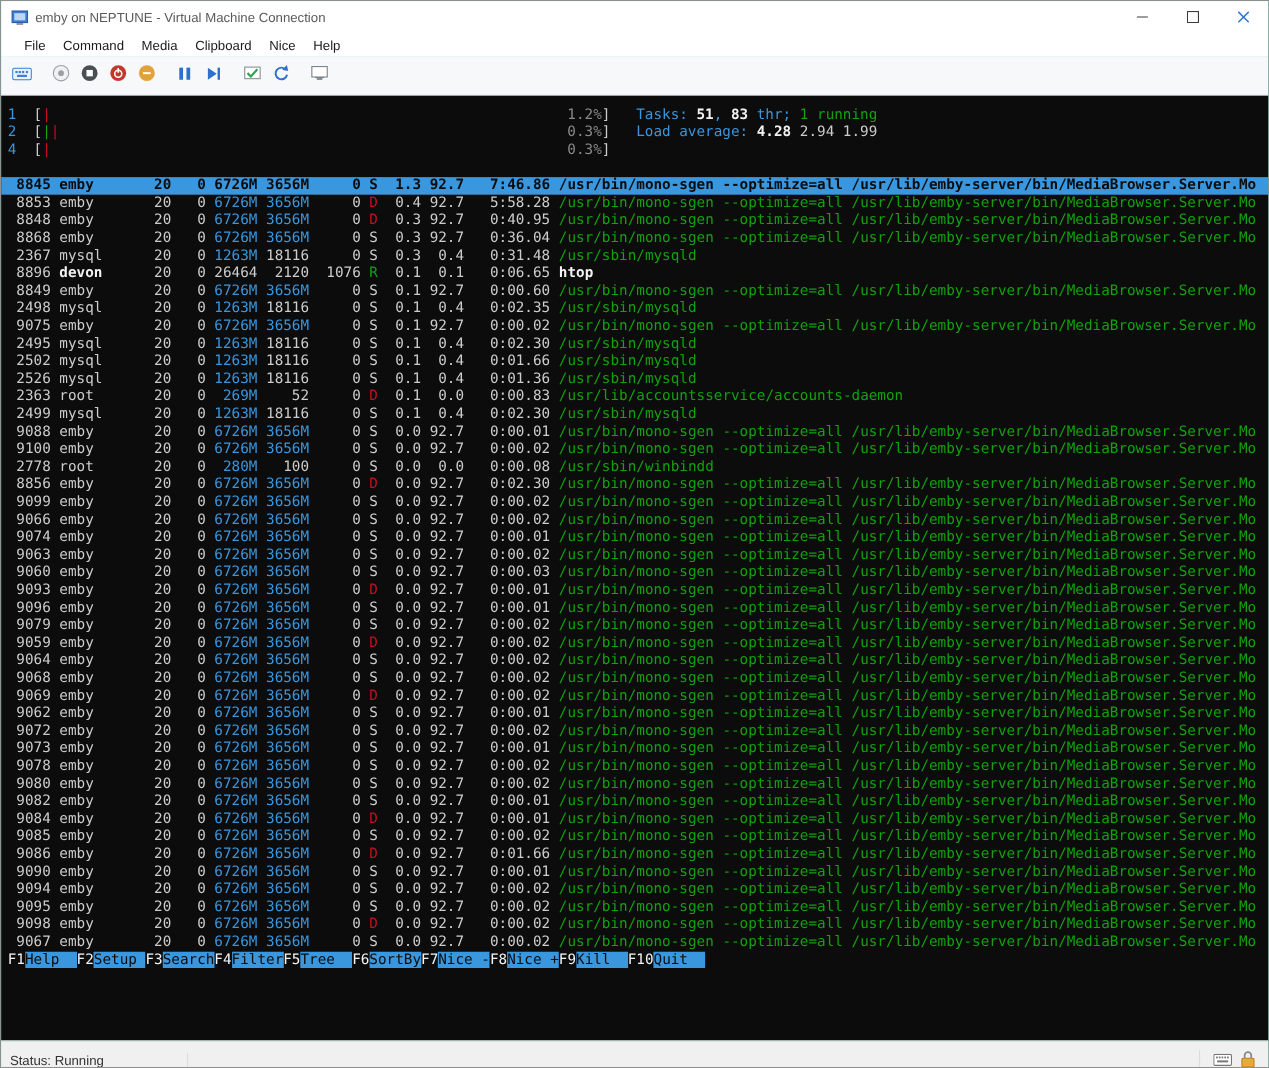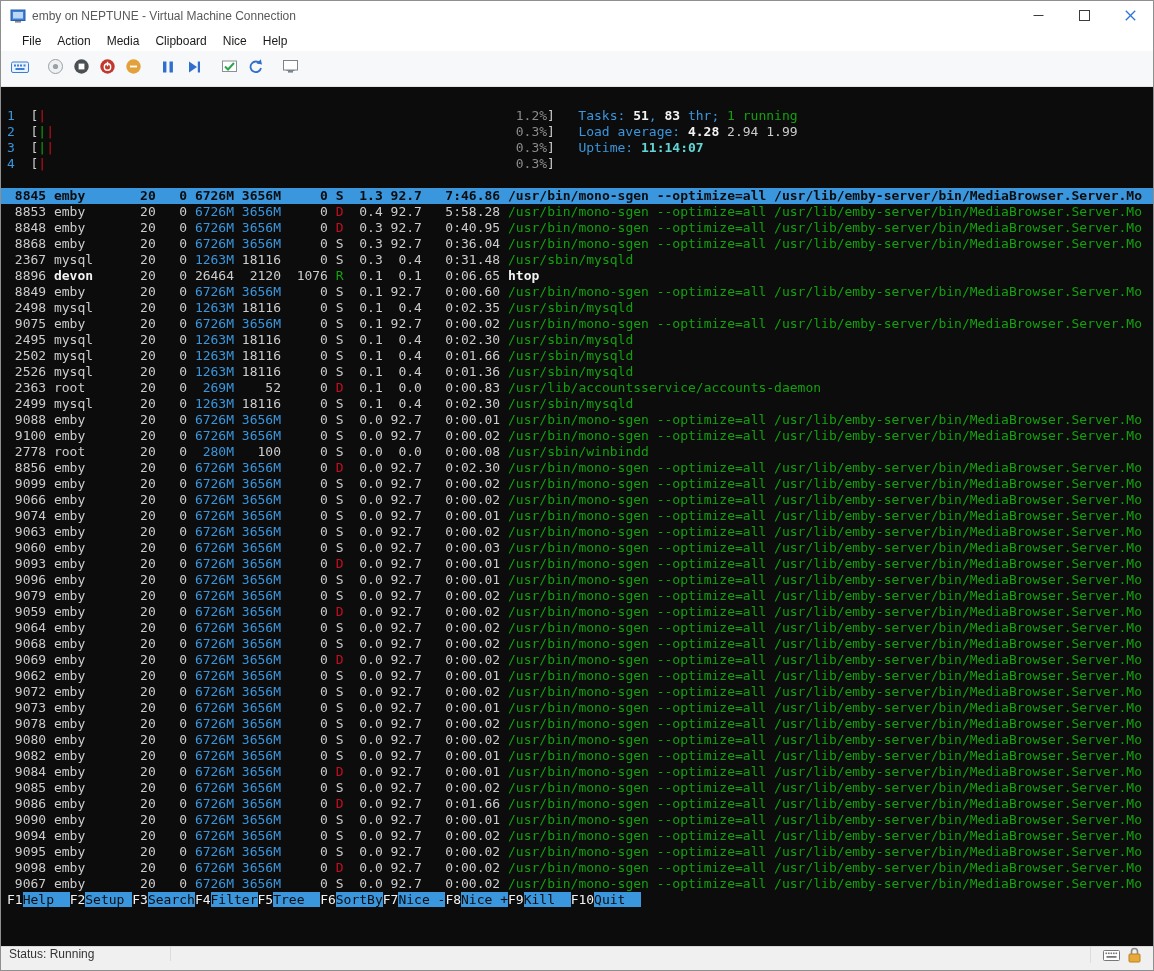--- a/index.html
+++ b/index.html
@@ -16,37 +16,37 @@
   
   .menubar{flex:0 0 21px;display:flex;align-items:center;background:#fff;font-size:12px;color:#1a1a1a;padding-left:13px}
   .menu-item{padding:3px 8px}
 
   
   .toolbar{flex:0 0 36px;background:#f7f8f9;border-bottom:1px solid #e3e5e8;display:flex;align-items:center;padding:0 4px 4px 6px}
   .tbtn{width:26px;height:26px;display:flex;align-items:center;justify-content:center}
   .group-gap{margin-left:9px}
 
   
-  .terminal{flex:0 0 859px;background:#0c0c0c;padding-top:21px;font-family:"DejaVu Sans Mono",monospace;font-size:13px;line-height:16px;overflow:hidden}
+  .terminal{flex:0 0 859px;background:#0c0c0c;padding-top:10px;font-family:"DejaVu Sans Mono",monospace;font-size:13px;line-height:16px;overflow:hidden}
   .tline{height:16px;white-space:pre;overflow:hidden;padding-left:6px;color:#cccccc}
   .c-txt{color:#cccccc}
   .c-bright{color:#f2f2f2;font-weight:bold}
   .c-cyan{color:#3a96dd}
   .c-bcyan{color:#61d6d6;font-weight:bold}
   .c-green{color:#13a10e}
   .c-red{color:#c50f1f}
   .c-dim{color:#8a8a8a}
   .hdr{background:#13a10e;color:#0c0c0c}
   .sel{background:#3a96dd}
   .sel span{color:#0c0c0c !important;font-weight:bold}
   .fk-key{color:#f2f2f2}
   .fk-label{background:#3a96dd;color:#0c0c0c}
 
   
-  .statusbar{flex:0 0 25px;background:#f0f0f0;border-top:1px solid #d9d9d9;display:flex;align-items:flex-start;font-size:12px;color:#333}
+  .statusbar{flex:0 0 25px;background:#f0f0f0;border-top:1px solid #d9d9d9;display:flex;align-items:flex-end;font-size:12px;color:#333}
   .sb-cell{padding:0 8px;display:flex;align-items:center;border-right:1px solid #dcdcdc;min-width:170px}
   .sb-fill{flex:1}
   .sb-right{display:flex;align-items:center;gap:8px;padding:0 12px;border-left:1px solid #dcdcdc}
 </style>
 </head>
 <body>
 
 <div class="window">
 
   <div class="titlebar">
@@ -73,21 +73,21 @@
         <svg width="11" height="11" viewBox="0 0 11 11">
             <line x1="0.8" y1="0.8" x2="10.2" y2="10.2" stroke="#2e74d9" stroke-width="1.3"></line>
             <line x1="10.2" y1="0.8" x2="0.8" y2="10.2" stroke="#2e74d9" stroke-width="1.3"></line>
           </svg>
       </div>
     </div>
   </div>
 
   <div class="menubar" id="menubar">
       <span class="menu-item">File</span>
-      <span class="menu-item">Action</span>
+      <span class="menu-item">Command</span>
       <span class="menu-item">Media</span>
       <span class="menu-item">Clipboard</span>
       <span class="menu-item">Nice</span>
       <span class="menu-item">Help</span>
     </div>
 
   <div class="toolbar">
     <div class="tbtn">
       <svg width="18" height="18" viewBox="0 0 18 18">
         <rect x="0.5" y="4" width="17" height="10.5" rx="1.5" fill="#eaf2fc" stroke="#3b7dd8"></rect>
@@ -154,21 +154,20 @@
         <rect x="1.5" y="2.5" width="14" height="9.5" fill="#ffffff" stroke="#7d838a"></rect>
           <rect x="6" y="13" width="5" height="1.6" fill="#7d838a"></rect>
           <rect x="4.5" y="12" width="8" height="1" fill="#7d838a"></rect>
       </svg>
     </div>
   </div>
 
   <div class="terminal" id="terminal">
       <div class="tline"><span class="c-cyan">1  </span><span class="c-txt">[</span><span class="c-red">|</span><span class="c-dim">                                                            1.2%</span><span class="c-txt">]</span><span>   </span><span class="c-cyan">Tasks: </span><span class="c-bright">51</span><span class="c-cyan">, </span><span class="c-bright">83</span><span class="c-cyan"> thr; </span><span class="c-green">1 running</span></div>
       <div class="tline"><span class="c-cyan">2  </span><span class="c-txt">[</span><span class="c-green">|</span><span class="c-red">|</span><span class="c-dim">                                                           0.3%</span><span class="c-txt">]</span><span>   </span><span class="c-cyan">Load average: </span><span class="c-bright">4.28 </span><span class="c-txt">2.94 </span><span class="c-txt">1.99</span></div>
-      <div class="tline"><span class="c-cyan">3  </span><span class="c-txt">[</span><span class="c-green">|</span><span class="c-red">|</span><span class="c-dim">                                                           0.3%</span><span class="c-txt">]</span><span>   </span><span class="c-cyan">Uptime: </span><span class="c-bcyan">11:14:07</span></div>
       <div class="tline"><span class="c-cyan">4  </span><span class="c-txt">[</span><span class="c-red">|</span><span class="c-dim">                                                            0.3%</span><span class="c-txt">]</span></div>
       <div class="tline"></div>
       <div class="tline sel"><span class="c-txt"> 8845</span><span class="c-txt"> </span><span class="c-txt">emby     </span><span class="c-txt"> </span><span class="c-txt"> 20</span><span class="c-txt"> </span><span class="c-txt">  0</span><span class="c-txt"> </span><span class="c-cyan">6726M</span><span class="c-txt"> </span><span class="c-cyan">3656M</span><span class="c-txt"> </span><span class="c-txt">    0</span><span class="c-txt"> </span><span class="c-txt">S</span><span class="c-txt"> </span><span class="c-txt"> 1.3</span><span class="c-txt"> </span><span class="c-txt">92.7</span><span class="c-txt"> </span><span class="c-txt">  7:46.86</span><span class="c-txt"> </span><span class="c-green">/usr/bin/mono-sgen --optimize=all /usr/lib/emby-server/bin/MediaBrowser.Server.Mo</span></div>
       <div class="tline"><span class="c-txt"> 8853</span><span class="c-txt"> </span><span class="c-txt">emby     </span><span class="c-txt"> </span><span class="c-txt"> 20</span><span class="c-txt"> </span><span class="c-txt">  0</span><span class="c-txt"> </span><span class="c-cyan">6726M</span><span class="c-txt"> </span><span class="c-cyan">3656M</span><span class="c-txt"> </span><span class="c-txt">    0</span><span class="c-txt"> </span><span class="c-red">D</span><span class="c-txt"> </span><span class="c-txt"> 0.4</span><span class="c-txt"> </span><span class="c-txt">92.7</span><span class="c-txt"> </span><span class="c-txt">  5:58.28</span><span class="c-txt"> </span><span class="c-green">/usr/bin/mono-sgen --optimize=all /usr/lib/emby-server/bin/MediaBrowser.Server.Mo</span></div>
       <div class="tline"><span class="c-txt"> 8848</span><span class="c-txt"> </span><span class="c-txt">emby     </span><span class="c-txt"> </span><span class="c-txt"> 20</span><span class="c-txt"> </span><span class="c-txt">  0</span><span class="c-txt"> </span><span class="c-cyan">6726M</span><span class="c-txt"> </span><span class="c-cyan">3656M</span><span class="c-txt"> </span><span class="c-txt">    0</span><span class="c-txt"> </span><span class="c-red">D</span><span class="c-txt"> </span><span class="c-txt"> 0.3</span><span class="c-txt"> </span><span class="c-txt">92.7</span><span class="c-txt"> </span><span class="c-txt">  0:40.95</span><span class="c-txt"> </span><span class="c-green">/usr/bin/mono-sgen --optimize=all /usr/lib/emby-server/bin/MediaBrowser.Server.Mo</span></div>
       <div class="tline"><span class="c-txt"> 8868</span><span class="c-txt"> </span><span class="c-txt">emby     </span><span class="c-txt"> </span><span class="c-txt"> 20</span><span class="c-txt"> </span><span class="c-txt">  0</span><span class="c-txt"> </span><span class="c-cyan">6726M</span><span class="c-txt"> </span><span class="c-cyan">3656M</span><span class="c-txt"> </span><span class="c-txt">    0</span><span class="c-txt"> </span><span class="c-txt">S</span><span class="c-txt"> </span><span class="c-txt"> 0.3</span><span class="c-txt"> </span><span class="c-txt">92.7</span><span class="c-txt"> </span><span class="c-txt">  0:36.04</span><span class="c-txt"> </span><span class="c-green">/usr/bin/mono-sgen --optimize=all /usr/lib/emby-server/bin/MediaBrowser.Server.Mo</span></div>
       <div class="tline"><span class="c-txt"> 2367</span><span class="c-txt"> </span><span class="c-txt">mysql    </span><span class="c-txt"> </span><span class="c-txt"> 20</span><span class="c-txt"> </span><span class="c-txt">  0</span><span class="c-txt"> </span><span class="c-cyan">1263M</span><span class="c-txt"> </span><span class="c-txt">18116</span><span class="c-txt"> </span><span class="c-txt">    0</span><span class="c-txt"> </span><span class="c-txt">S</span><span class="c-txt"> </span><span class="c-txt"> 0.3</span><span class="c-txt"> </span><span class="c-txt"> 0.4</span><span class="c-txt"> </span><span class="c-txt">  0:31.48</span><span class="c-txt"> </span><span class="c-green">/usr/sbin/mysqld</span></div>
       <div class="tline"><span class="c-txt"> 8896</span><span class="c-txt"> </span><span class="c-bright">devon    </span><span class="c-txt"> </span><span class="c-txt"> 20</span><span class="c-txt"> </span><span class="c-txt">  0</span><span class="c-txt"> </span><span class="c-txt">26464</span><span class="c-txt"> </span><span class="c-txt"> 2120</span><span class="c-txt"> </span><span class="c-txt"> 1076</span><span class="c-txt"> </span><span class="c-green">R</span><span class="c-txt"> </span><span class="c-txt"> 0.1</span><span class="c-txt"> </span><span class="c-txt"> 0.1</span><span class="c-txt"> </span><span class="c-txt">  0:06.65</span><span class="c-txt"> </span><span class="c-bright">htop</span></div>
       <div class="tline"><span class="c-txt"> 8849</span><span class="c-txt"> </span><span class="c-txt">emby     </span><span class="c-txt"> </span><span class="c-txt"> 20</span><span class="c-txt"> </span><span class="c-txt">  0</span><span class="c-txt"> </span><span class="c-cyan">6726M</span><span class="c-txt"> </span><span class="c-cyan">3656M</span><span class="c-txt"> </span><span class="c-txt">    0</span><span class="c-txt"> </span><span class="c-txt">S</span><span class="c-txt"> </span><span class="c-txt"> 0.1</span><span class="c-txt"> </span><span class="c-txt">92.7</span><span class="c-txt"> </span><span class="c-txt">  0:00.60</span><span class="c-txt"> </span><span class="c-green">/usr/bin/mono-sgen --optimize=all /usr/lib/emby-server/bin/MediaBrowser.Server.Mo</span></div>
       <div class="tline"><span class="c-txt"> 2498</span><span class="c-txt"> </span><span class="c-txt">mysql    </span><span class="c-txt"> </span><span class="c-txt"> 20</span><span class="c-txt"> </span><span class="c-txt">  0</span><span class="c-txt"> </span><span class="c-cyan">1263M</span><span class="c-txt"> </span><span class="c-txt">18116</span><span class="c-txt"> </span><span class="c-txt">    0</span><span class="c-txt"> </span><span class="c-txt">S</span><span class="c-txt"> </span><span class="c-txt"> 0.1</span><span class="c-txt"> </span><span class="c-txt"> 0.4</span><span class="c-txt"> </span><span class="c-txt">  0:02.35</span><span class="c-txt"> </span><span class="c-green">/usr/sbin/mysqld</span></div>

